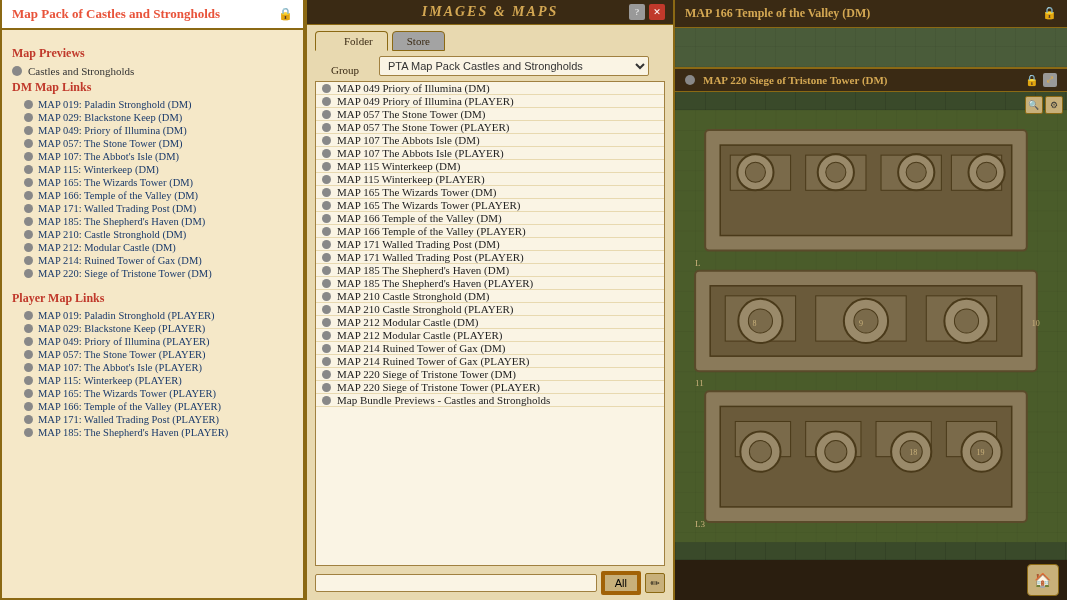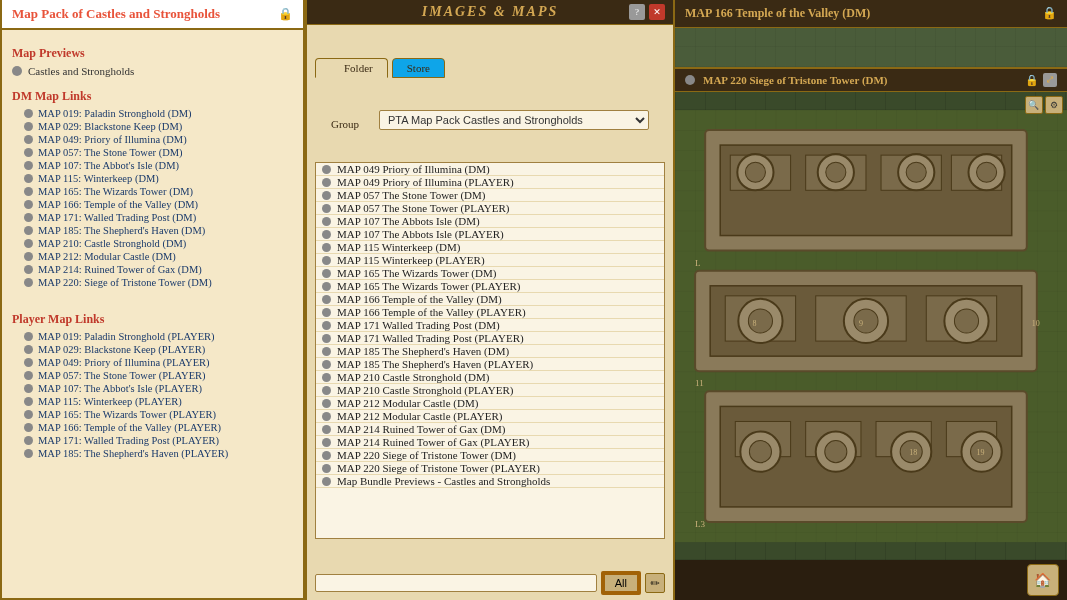--- a/index.html
+++ b/index.html
@@ -90,21 +90,20 @@
     
     .center-panel {
       width: 370px;
       min-width: 370px;
       background: #e8d9b0;
       border-left: 2px solid #8b6914;
       border-right: 2px solid #8b6914;
       display: flex;
       flex-direction: column;
       position: relative;
-      gap: 27px;
     }
     .center-header {
       background: #3a2a14;
       display: flex;
       align-items: center;
       justify-content: center;
       padding: 4px 8px;
       position: relative;
       border-bottom: 1px solid #8b6914;
     }
@@ -133,21 +132,21 @@
     .ctrl-btn.red { background: #c0392b; }
     .ctrl-btn.gray { background: #999; }
 
     .tabs-row {
       display: flex;
       gap: 4px;
       padding: 6px 8px 0 8px;
     }
     .tab-btn {
       padding: 3px 14px;
-      background: #0ea5e9;
+      background: #a3a3a3;
       border: 1px solid #8b6914;
       border-radius: 4px 4px 0 0;
       font-size: 11px;
       color: #3a2a14;
       cursor: pointer;
     }
     .tab-btn.active {
       background: #e8d9b0;
       border-bottom: 1px solid #e8d9b0;
       padding-left: 28px;
@@ -327,21 +326,21 @@
     <span>Map Pack of Castles and Strongholds</span>
     <span class="lock-icon">🔒</span>
   </div>
   <div class="left-panel-content">
     <div class="section-title">Map Previews</div>
     <div class="map-preview-item">
       <span class="dot"></span>
       <span>Castles and Strongholds</span>
     </div>
 
-    <div class="section-title" style="margin-top:12px;">DM Map Links</div>
+    <div class="section-title" style="margin-top:3px;">DM Map Links</div>
     <div id="dm-links-container">
         <div class="map-link-item">
           <span class="dot"></span>
           <span>MAP 019: Paladin Stronghold (DM)</span>
         </div>
         <div class="map-link-item">
           <span class="dot"></span>
           <span>MAP 029: Blackstone Keep (DM)</span>
         </div>
         <div class="map-link-item">
@@ -387,21 +386,21 @@
         <div class="map-link-item">
           <span class="dot"></span>
           <span>MAP 214: Ruined Tower of Gax (DM)</span>
         </div>
         <div class="map-link-item">
           <span class="dot"></span>
           <span>MAP 220: Siege of Tristone Tower (DM)</span>
         </div>
       </div>
 
-    <div class="section-title" style="margin-top:24px;">Player Map Links</div>
+    <div class="section-title" style="margin-top:12px;">Player Map Links</div>
     <div id="player-links-container">
         <div class="map-link-item">
           <span class="dot"></span>
           <span>MAP 019: Paladin Stronghold (PLAYER)</span>
         </div>
         <div class="map-link-item">
           <span class="dot"></span>
           <span>MAP 029: Blackstone Keep (PLAYER)</span>
         </div>
         <div class="map-link-item">

